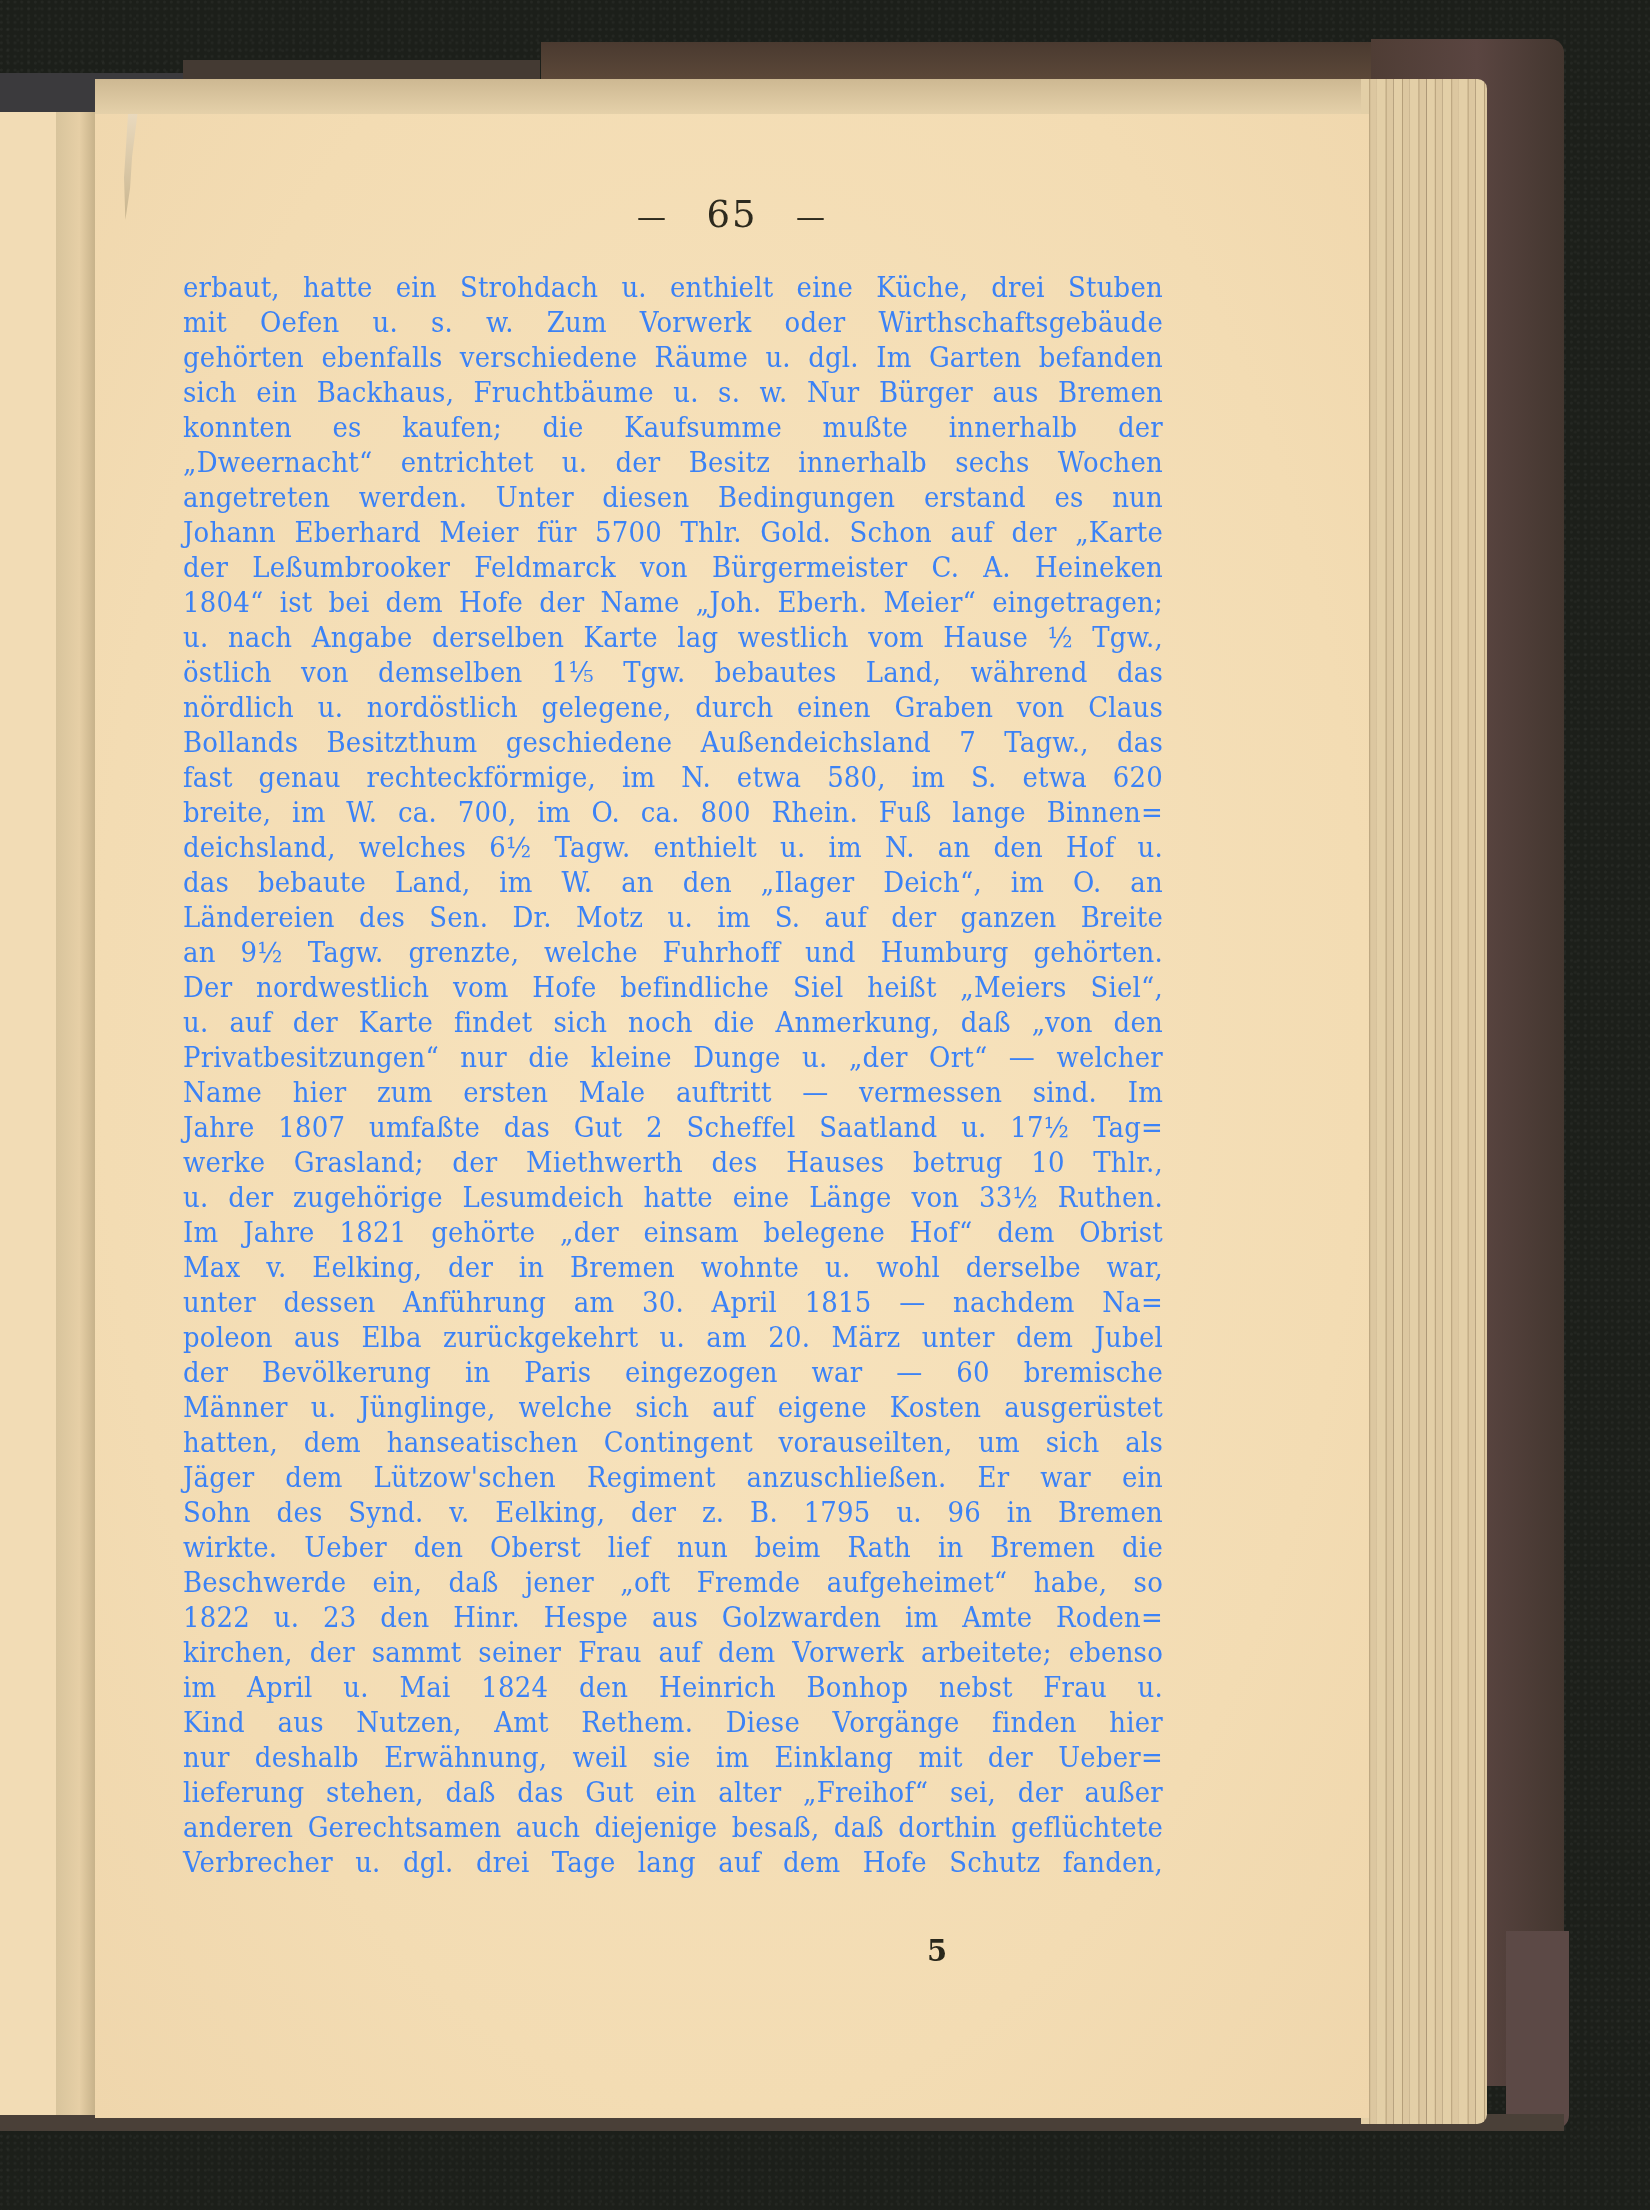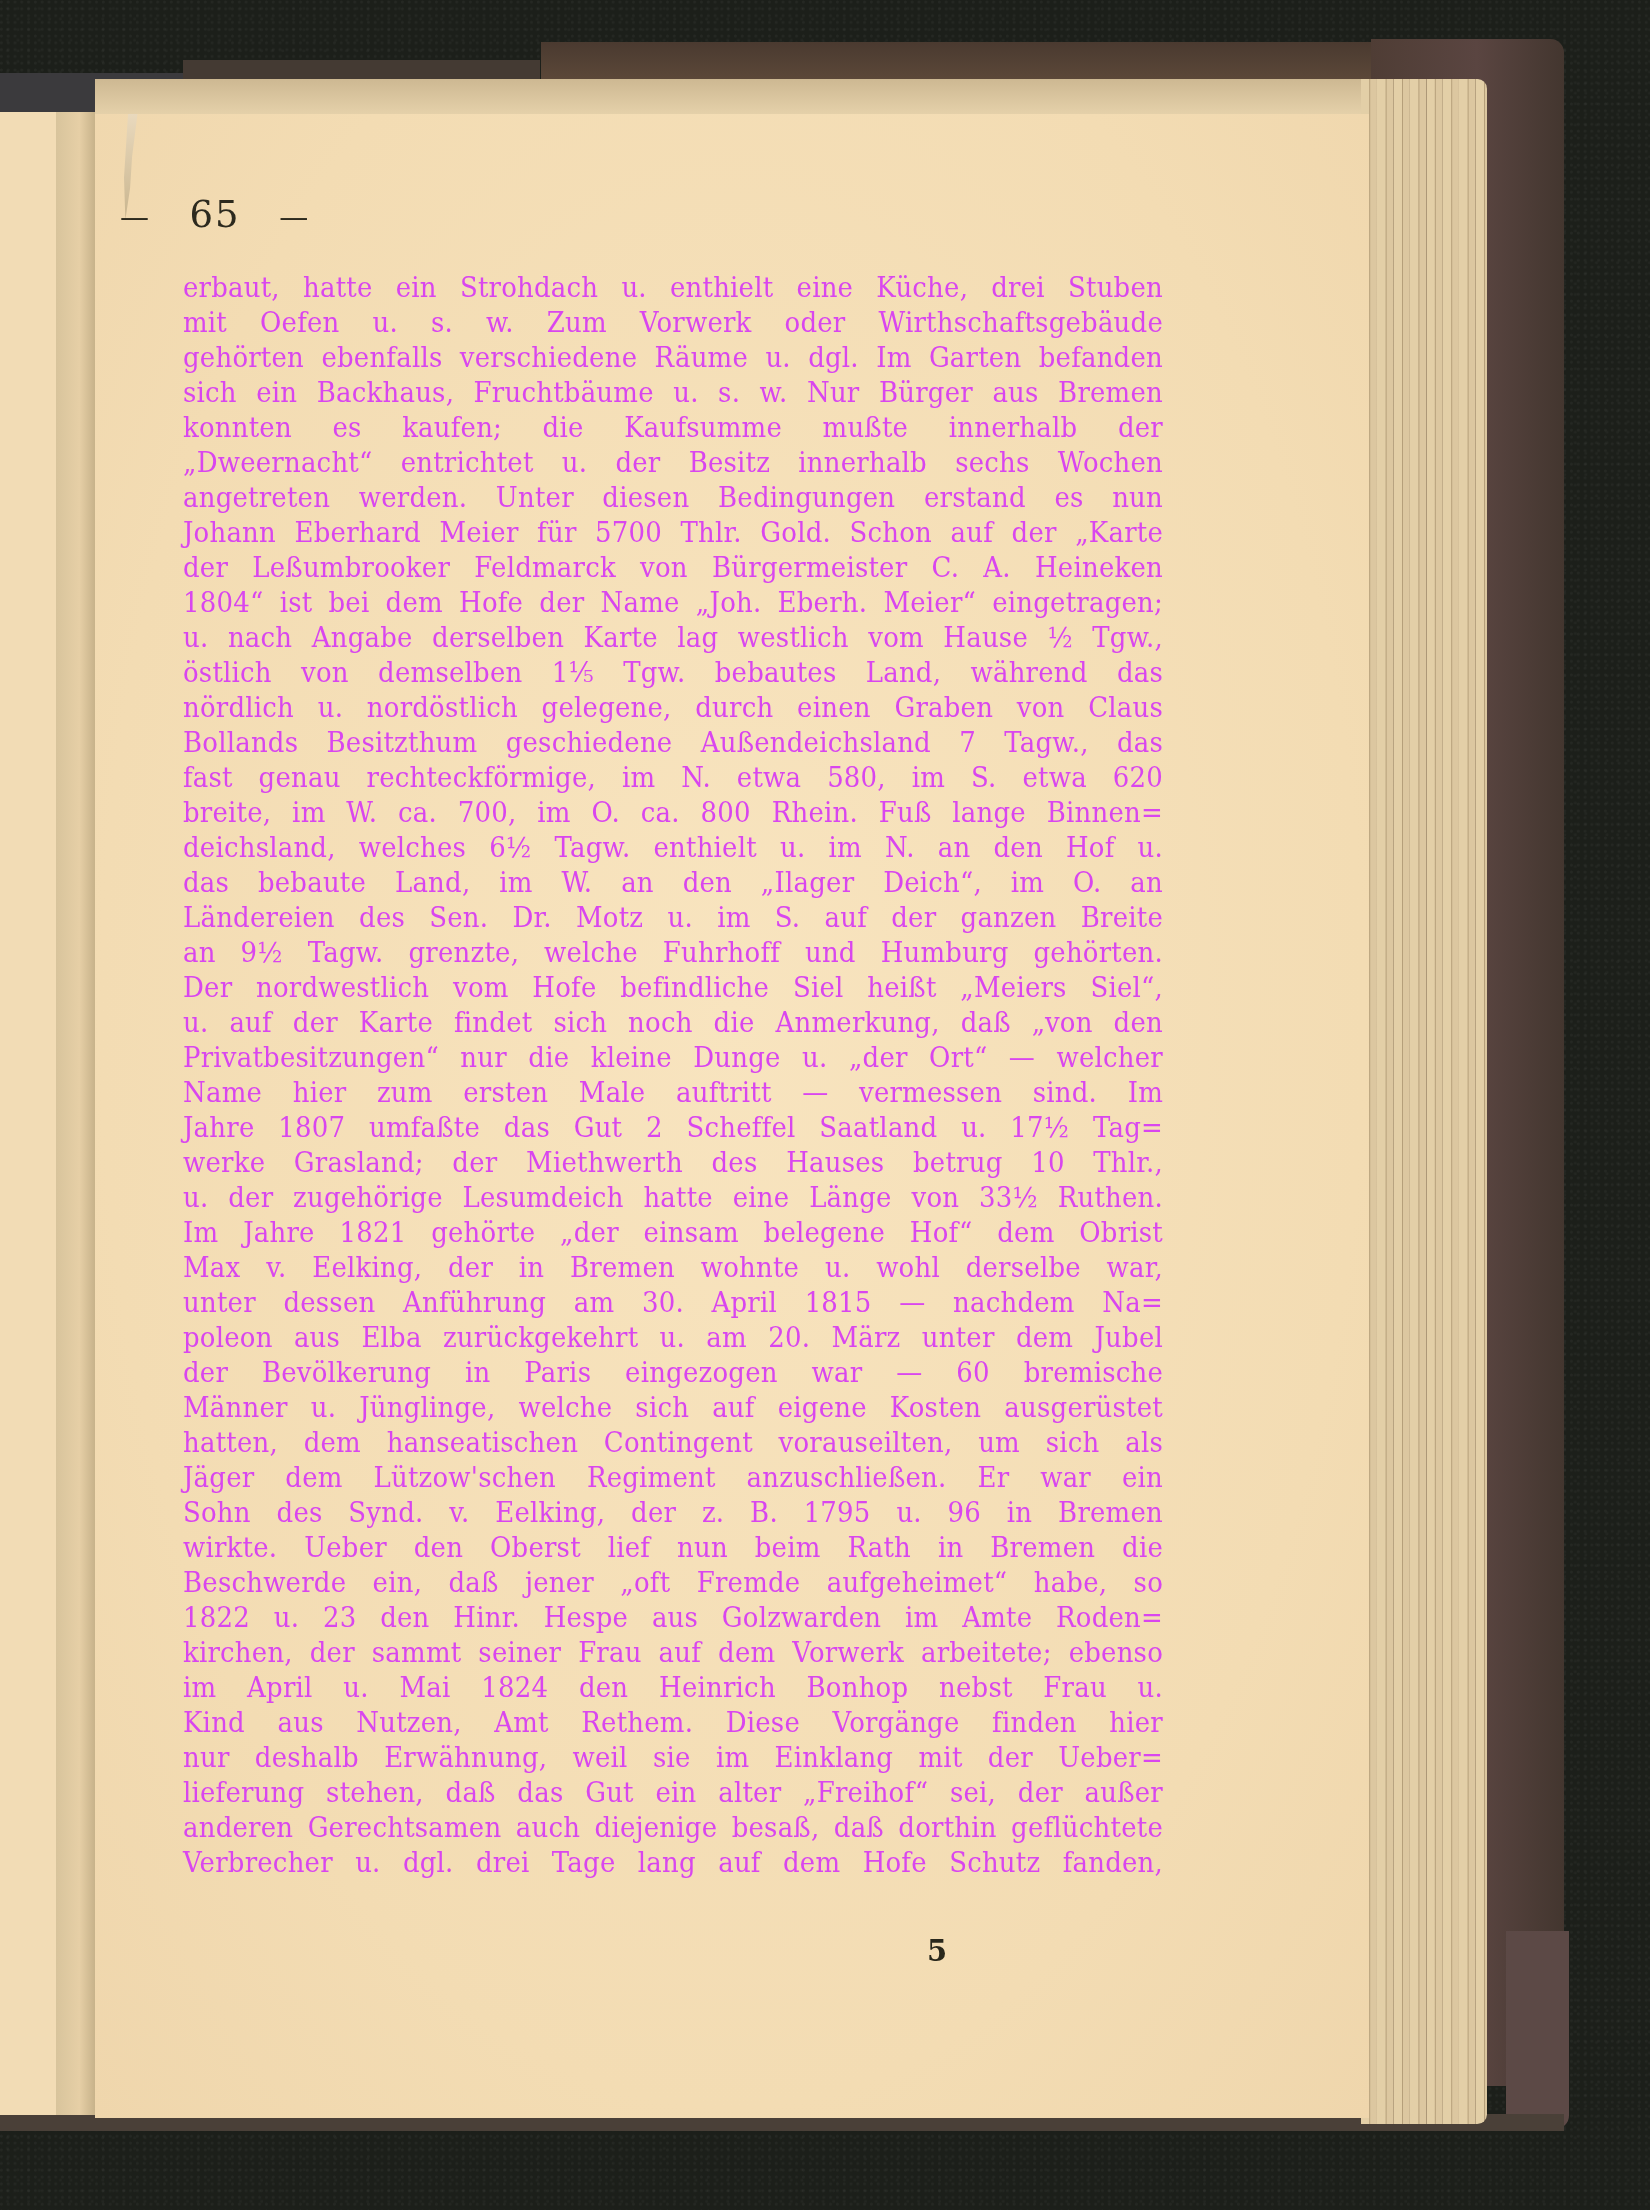--- a/index.html
+++ b/index.html
@@ -66,26 +66,26 @@
     background-image: radial-gradient(ellipse at 50% 45%, #f8e4bf 0%, #f3dcb3 70%, #efd6ac 100%);
   }
   .tear {
     position: absolute; left: 124px; top: 114px; width: 13.5px; height: 106px;
     background: linear-gradient(180deg, #e9d9bd, #c9b58e);
     clip-path: polygon(30% 0, 100% 0, 60% 40%, 45% 70%, 10% 100%, 0 60%);
   }
   
   .page-header {
     position: absolute; left: 95px; top: 193px; width: 1274px;
-    text-align: left; color: #2d2a1e; font-size: 37px; letter-spacing: 1.9px;
+    text-align: center; color: #2d2a1e; font-size: 37px; letter-spacing: 1.9px;
   }
   .page-header .dash { display: inline-block; margin: 0 25px; font-size: 29px; }
   .body-text {
     position: absolute; left: 183px; top: 270px; width: 980px;
-    color: #d946ef;
+    color: #3b82f6;
   }
   .line {
     display: block; height: 35px; line-height: 35px;
     font-size: 26px; white-space: nowrap;
     text-align: justify; text-align-last: justify;
     letter-spacing: 0.2px; transform: scaleY(1.08);
   }
   .line.last { text-align-last: justify; }
   .signature {
     position: absolute; left: 927px; top: 1934px; color: #2a281c;

